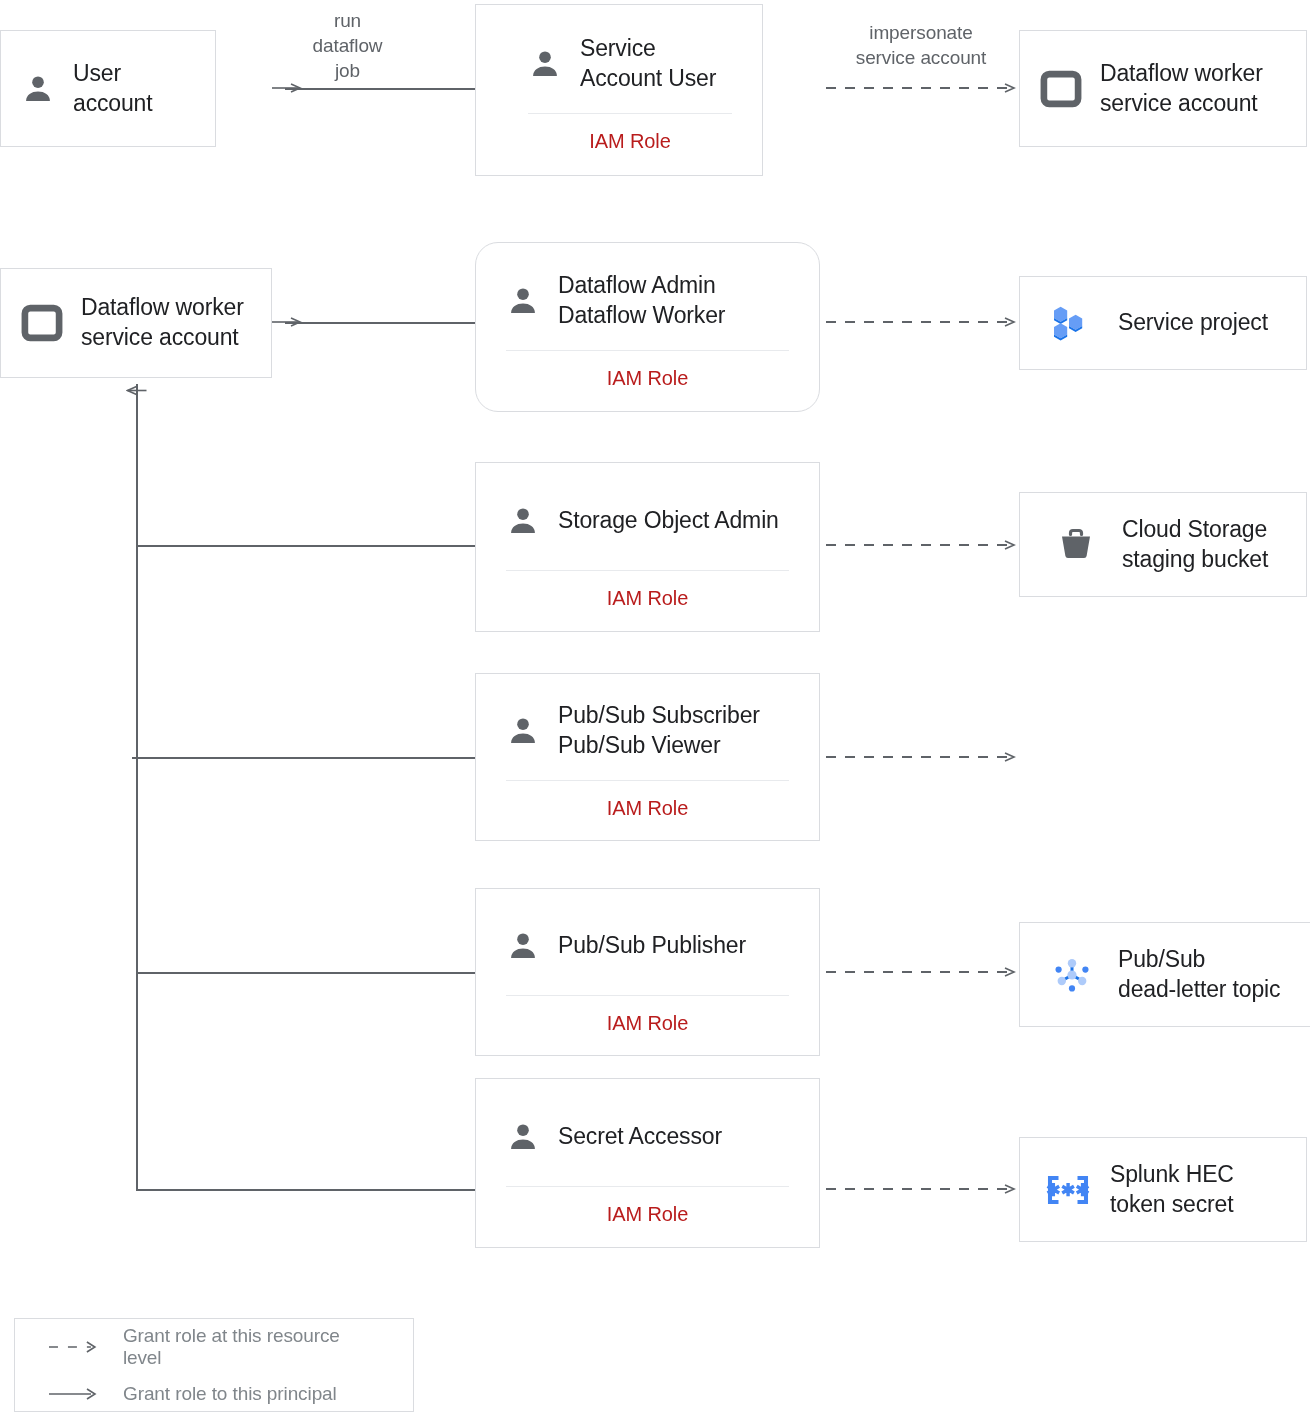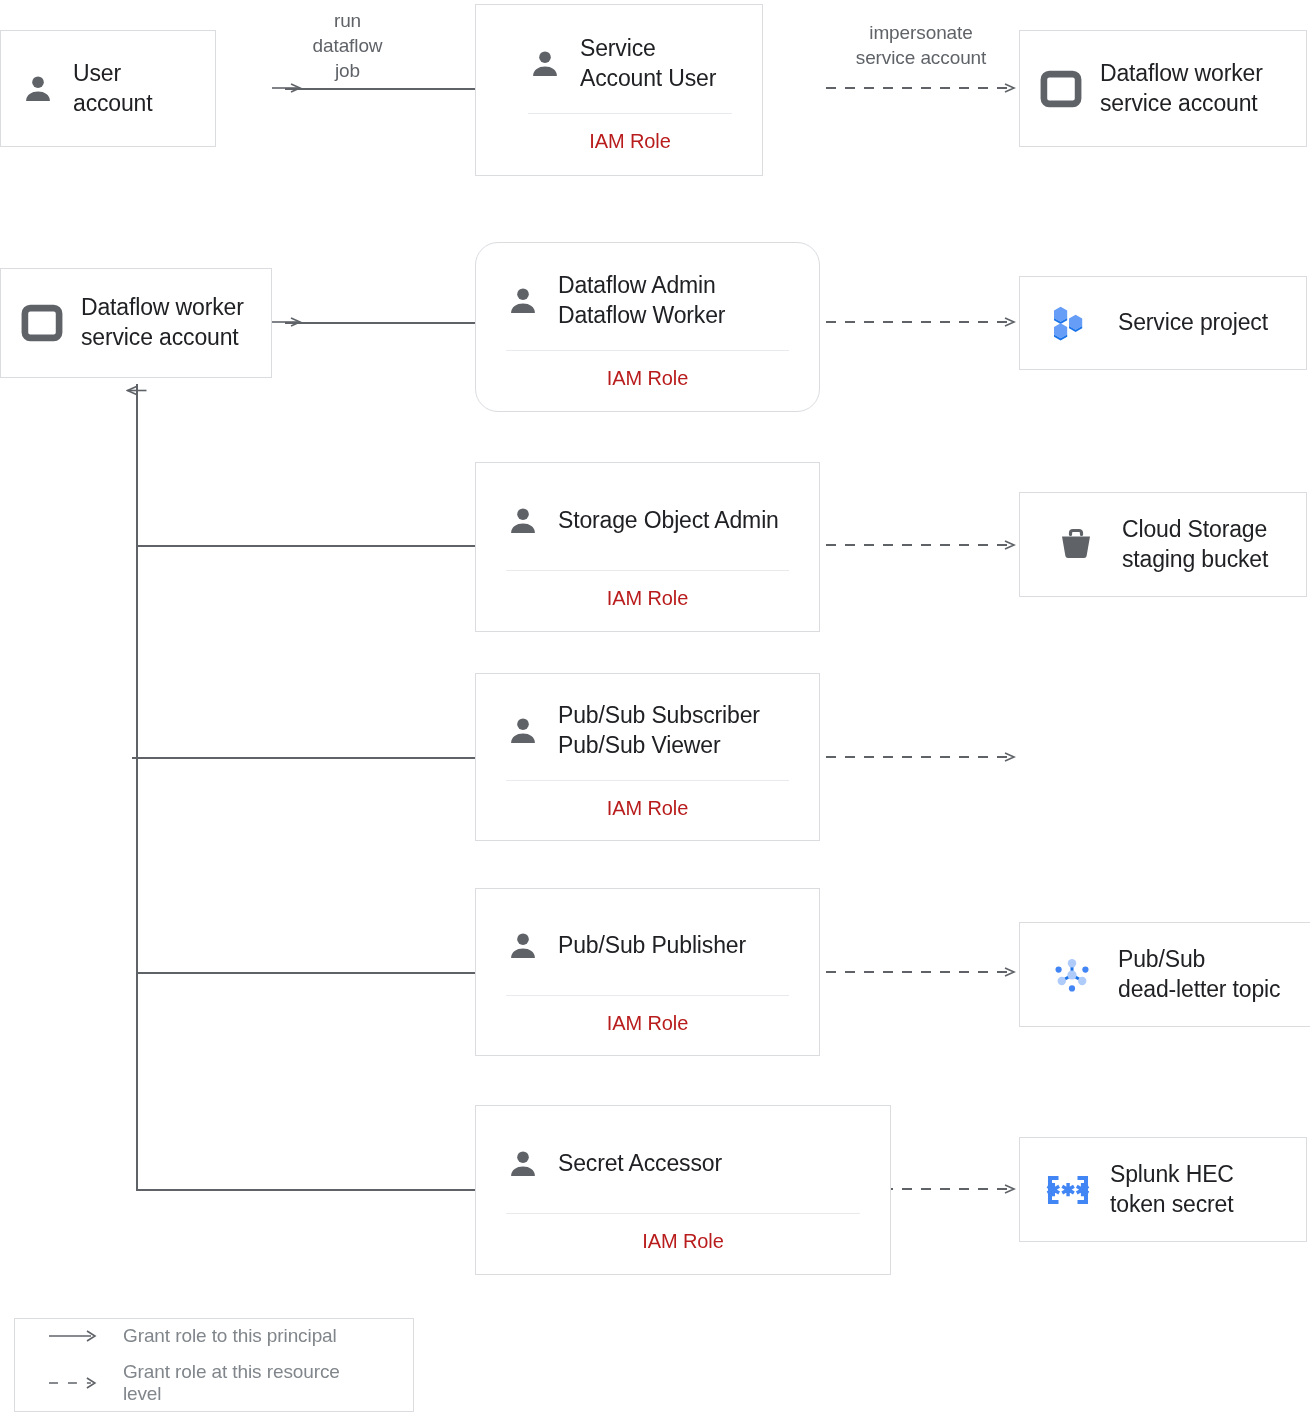--- a/index.html
+++ b/index.html
@@ -328,21 +328,21 @@
         <circle cx="34.2" cy="30" r="4.2" fill="#aecbfa"></circle>
         <circle cx="10.6" cy="18.6" r="3.1" fill="#4285f4"></circle>
         <circle cx="37.4" cy="18.6" r="3.1" fill="#4285f4"></circle>
         <circle cx="24" cy="37.4" r="3.1" fill="#4285f4"></circle>
       </svg>
       <div class="node-label">Pub/Sub
 dead-letter topic</div>
     </div>
   </div>
 
-  <div class="iam-card" style="left:475px; top:1105px; width:416px; height:170px;">
+  <div class="iam-card" style="left:475px; top:1078px; width:345px; height:170px;">
     <div class="iam-top">
       <svg class="person-icon" viewBox="0 0 24 24">
         <circle cx="12" cy="7.2" r="4.1" fill="#5f6368"></circle>
         <path d="M3.6 20.4c0-4.2 3.8-6.6 8.4-6.6s8.4 2.4 8.4 6.6z" fill="#5f6368"></path>
       </svg>
       <div class="iam-role-name">Secret Accessor</div>
     </div>
     <div class="iam-divider"></div>
     <div class="iam-foot">IAM Role</div>
   </div>
@@ -355,27 +355,27 @@
         <text x="26" y="31" font-family="'Liberation Sans', sans-serif" font-size="19" fill="#4285f4" text-anchor="middle" font-weight="bold">✱✱✱</text>
       </svg>
       <div class="node-label">Splunk HEC
 token secret</div>
     </div>
   </div>
 
   <div id="legend" style="left:14px; top:1318px; width:400px; height:94px;">
     <div class="legend-row">
       <svg width="56" height="14" viewBox="0 0 56 14">
+        <line x1="4" y1="7" x2="46" y2="7" stroke="#5f6368" stroke-width="1.6" stroke-dasharray="9 10"></line>
+        <path d="M42,2 L50,7 L42,12" fill="none" stroke="#5f6368" stroke-width="1.6"></path>
+      </svg>
+      <span class="legend-text">Grant role at this resource level</span>
+    </div>
+    <div class="legend-row">
+      <svg width="56" height="14" viewBox="0 0 56 14">
         <line x1="4" y1="7" x2="46" y2="7" stroke="#5f6368" stroke-width="1.6"></line>
         <path d="M42,2 L50,7 L42,12" fill="none" stroke="#5f6368" stroke-width="1.6"></path>
       </svg>
       <span class="legend-text">Grant role to this principal</span>
     </div>
-    <div class="legend-row">
-      <svg width="56" height="14" viewBox="0 0 56 14">
-        <line x1="4" y1="7" x2="46" y2="7" stroke="#5f6368" stroke-width="1.6" stroke-dasharray="9 10"></line>
-        <path d="M42,2 L50,7 L42,12" fill="none" stroke="#5f6368" stroke-width="1.6"></path>
-      </svg>
-      <span class="legend-text">Grant role at this resource level</span>
-    </div>
   </div>
 
 </div>
 
 </body></html>

